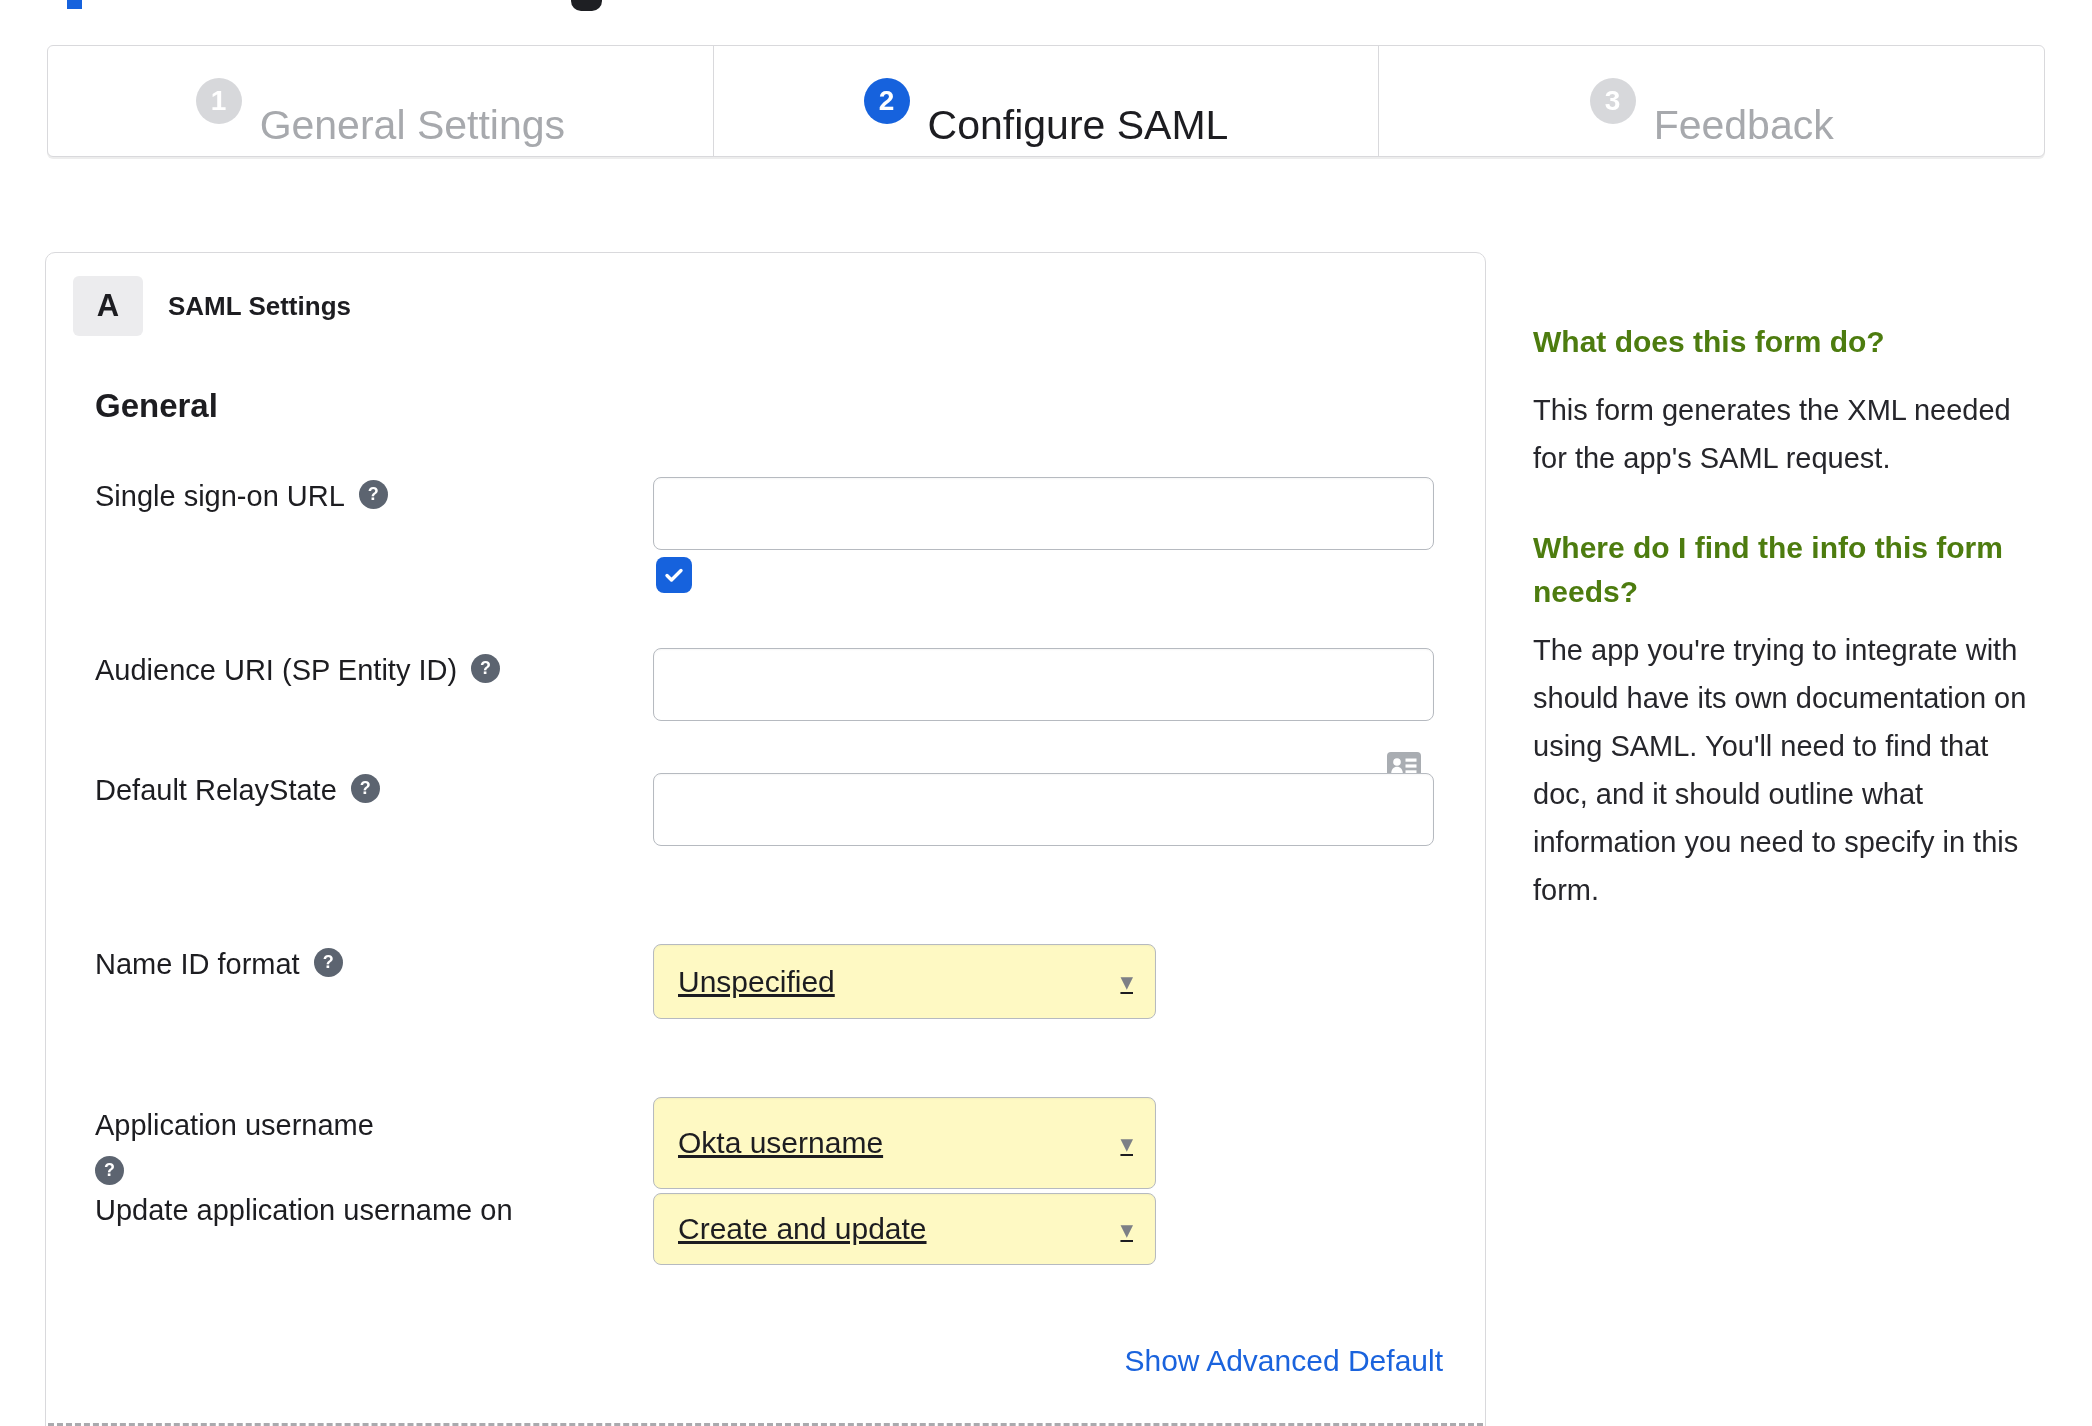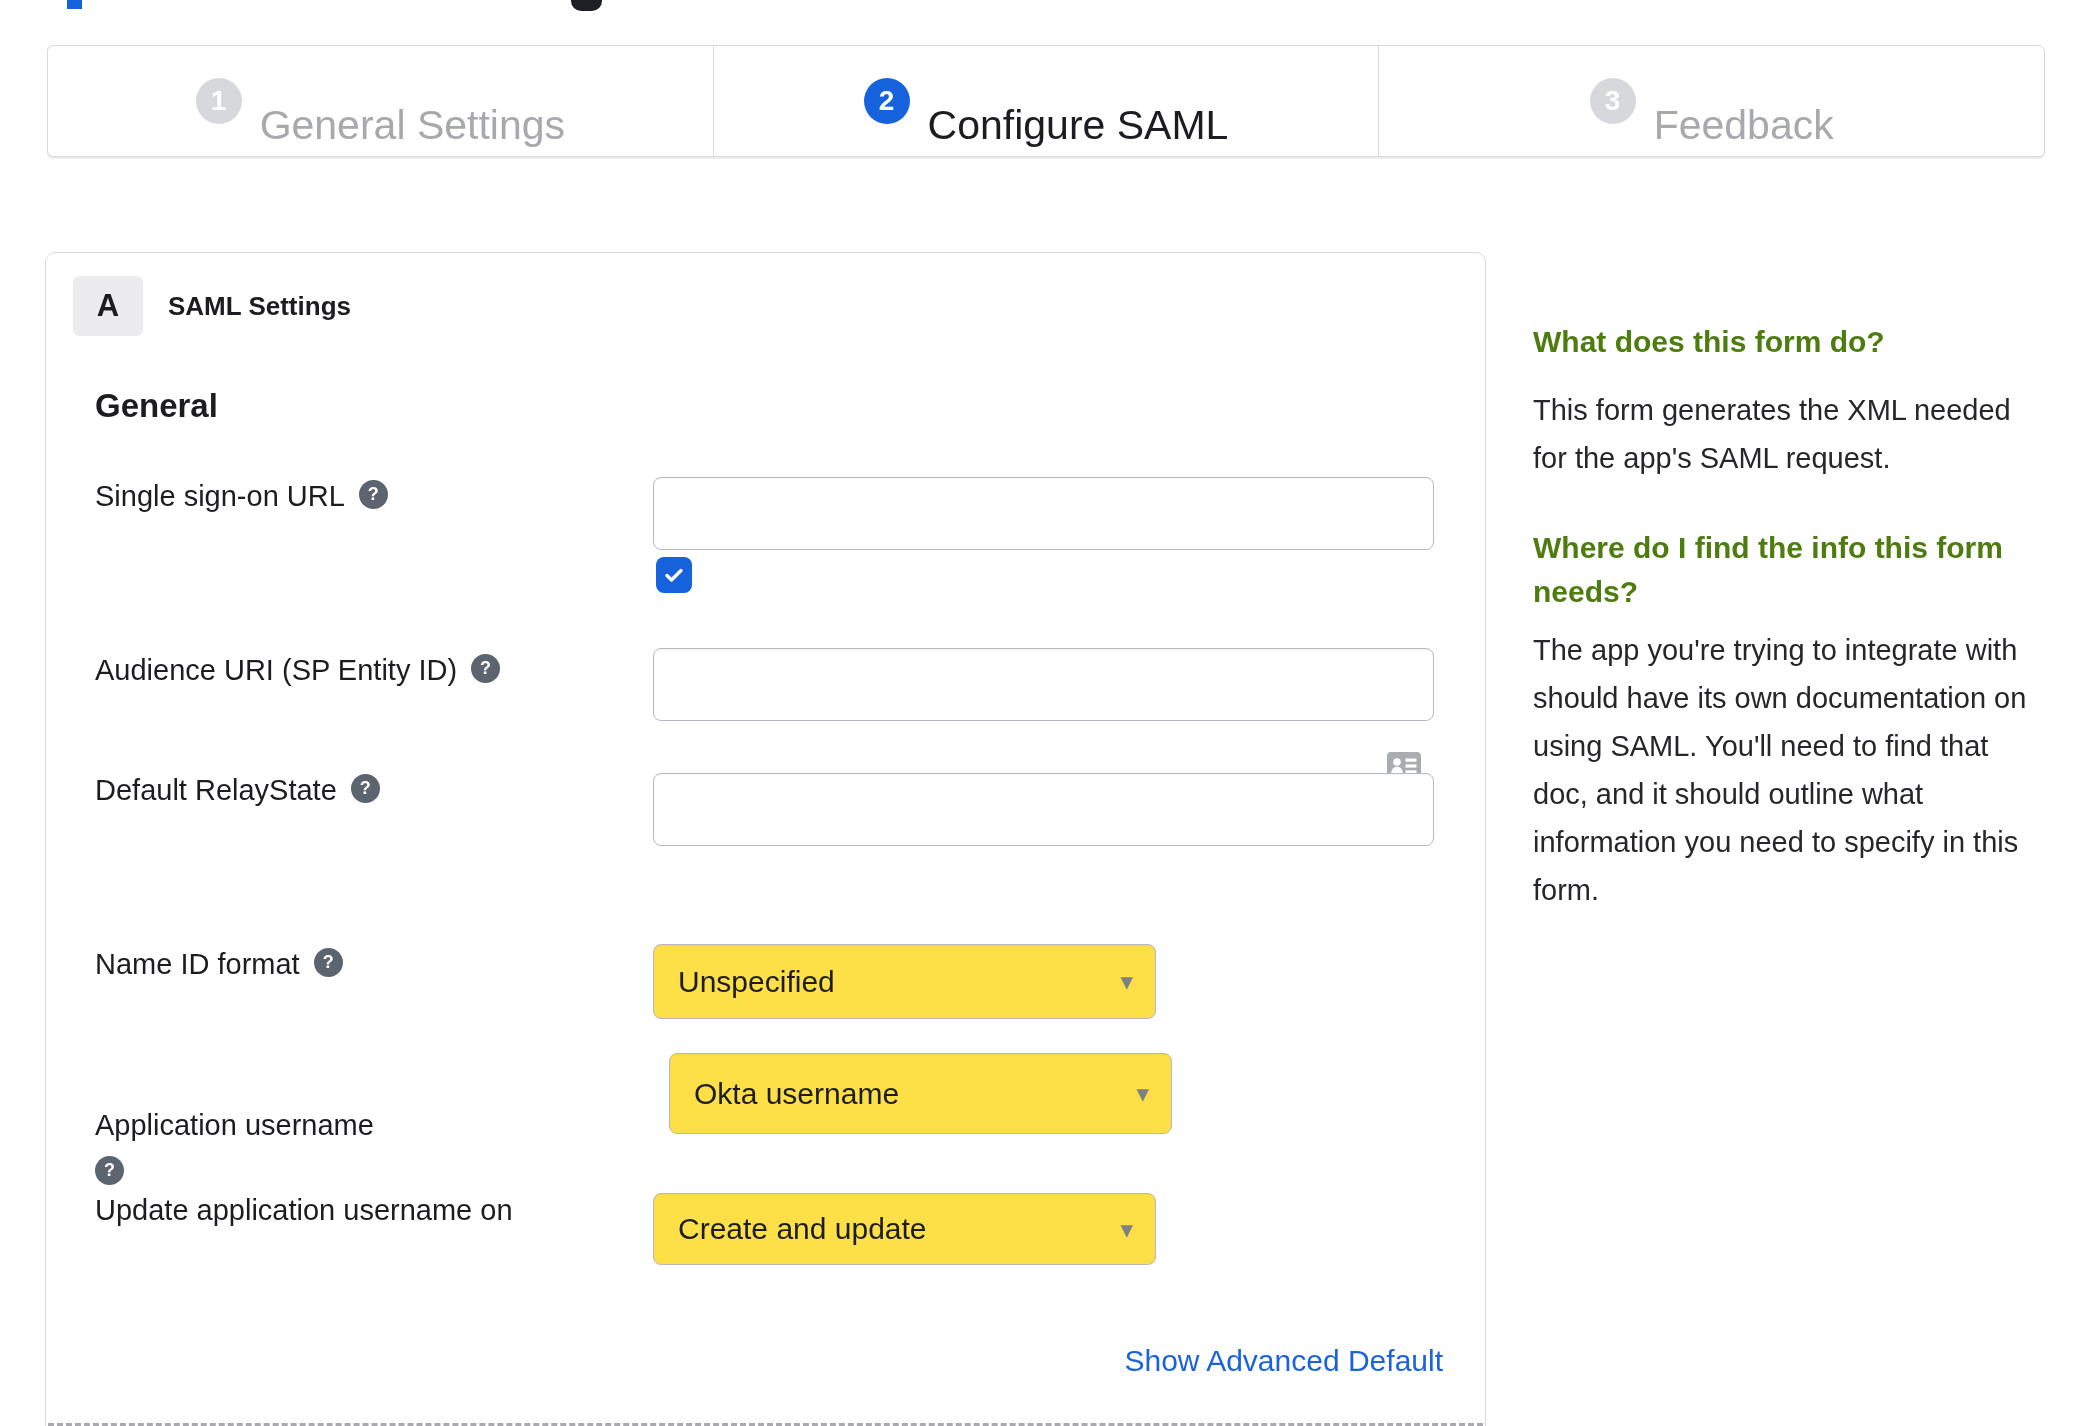--- a/index.html
+++ b/index.html
@@ -97,24 +97,25 @@
     position: absolute; left: 666px; top: 300px; height: 40px;
     display: flex; align-items: center; font-size: 30px;
   }
   .hint {
     position: absolute; left: 607px; top: 598px; height: 40px;
     display: flex; align-items: center;
     font-size: 29px; color: #8f9096;
   }
   .dropdown {
     position: absolute; left: 607px; width: 503px;
-    border: 1px solid #b6bac0; border-radius: 8px; background: #fde047;
+    border: 1px solid #b6bac0; border-radius: 8px; background: #fef9c3;
     display: flex; align-items: center; justify-content: space-between;
     padding: 0 22px 0 24px; cursor: default;
     box-shadow: inset 0 1px 2px rgba(0,0,0,0.04);
+    text-decoration: underline;
   }
   .dropdown-value { font-size: 30px; color: #1d1d21; }
   .dropdown-caret { font-size: 25px; color: #7d8086; }
   .advanced-link {
     position: absolute; right: 42px; top: 1088px; height: 40px;
     display: flex; align-items: center;
     font-size: 30px; font-weight: 500; color: #1a63dd;
     text-decoration: none; cursor: pointer;
   }
   .dashed-divider {
@@ -212,21 +213,21 @@
     </div>
     <div class="dropdown" style="top:691px; height:75px;">
       <span class="dropdown-value">Unspecified</span>
       <span class="dropdown-caret">▾</span>
     </div>
 
     <div class="field-label" style="top:856px;flex-direction:column;">
       <span>Application username</span>
       <span class="help-icon">?</span>
     </div>
-    <div class="dropdown" style="top:800px; height:81px;margin-left:16px;">
+    <div class="dropdown" style="top:844px; height:92px;">
       <span class="dropdown-value">Okta username</span>
       <span class="dropdown-caret">▾</span>
     </div>
 
     <div class="field-label" style="top:941px;">
       <span>Update application username on</span>
     </div>
     <div class="dropdown" style="top:940px; height:72px;">
       <span class="dropdown-value">Create and update</span>
       <span class="dropdown-caret">▾</span>

